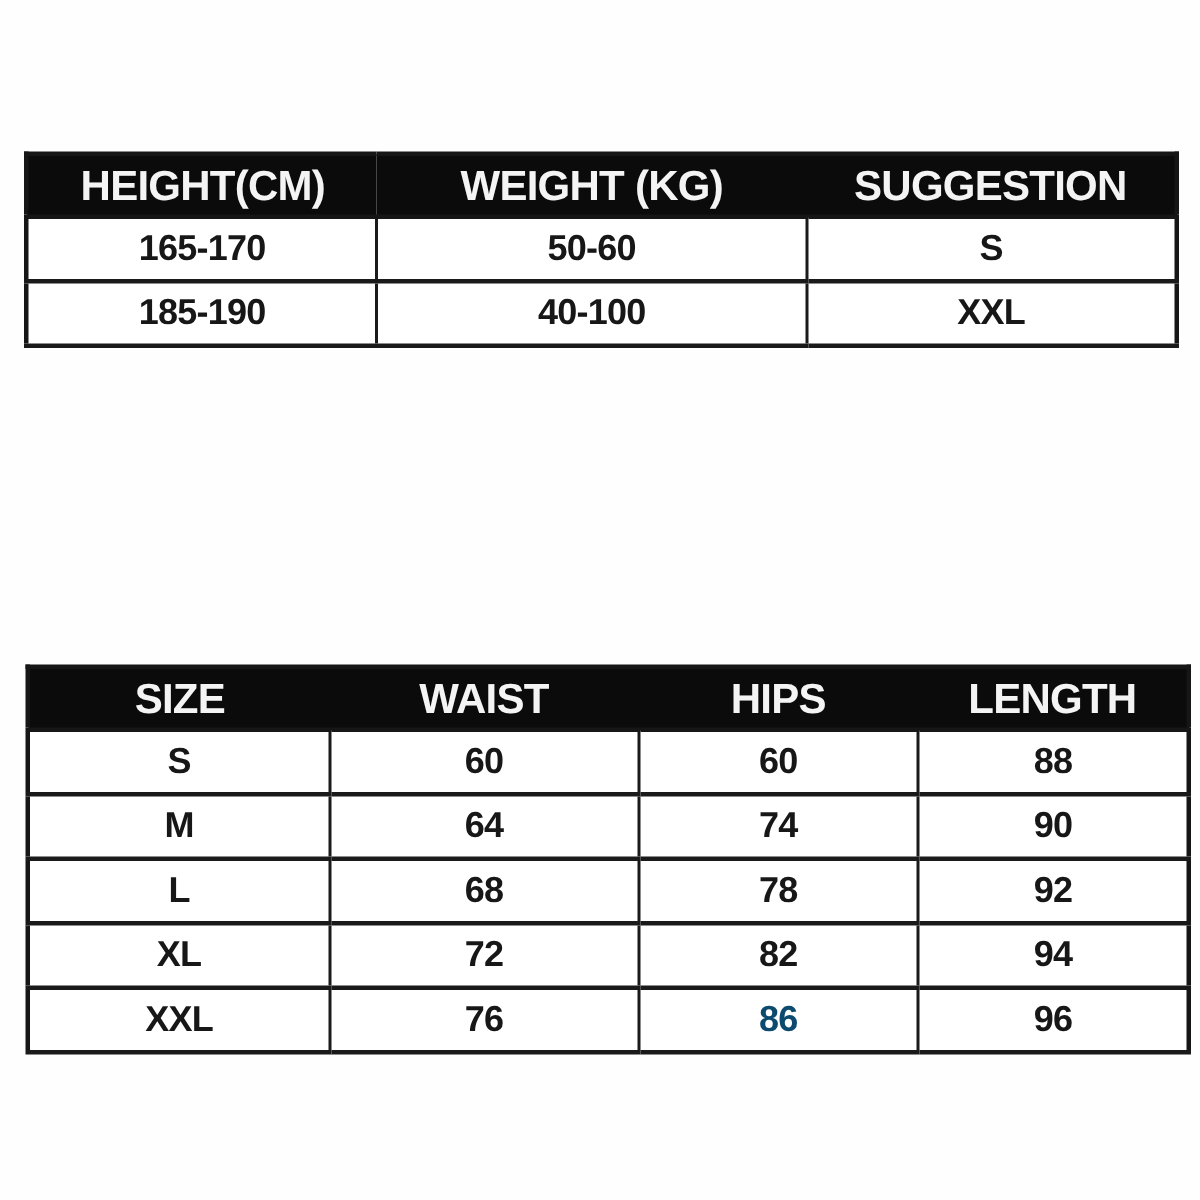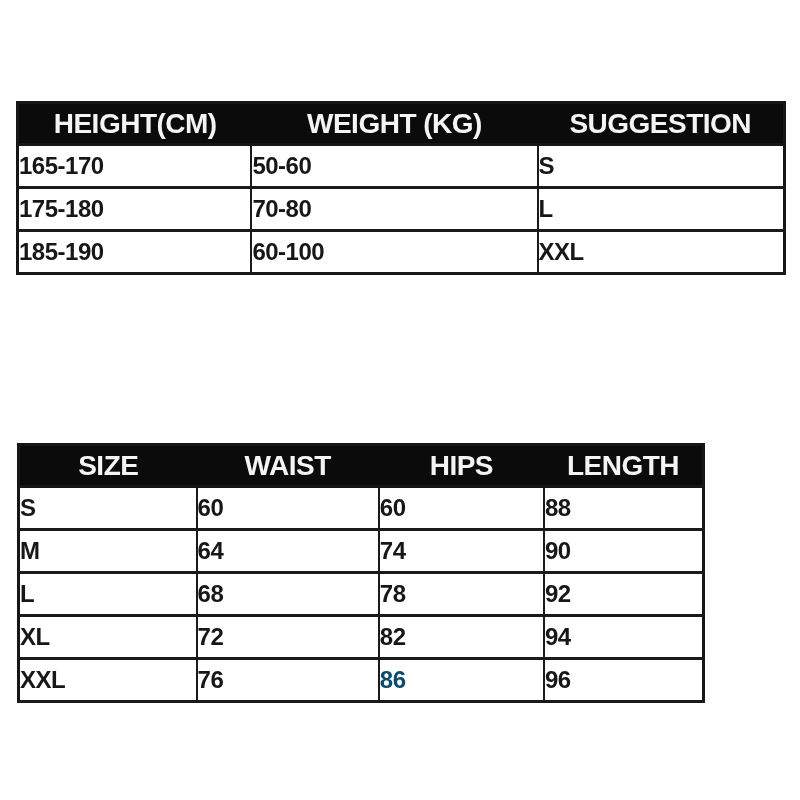--- a/index.html
+++ b/index.html
@@ -23,39 +23,39 @@
     background: #ffffff;
   }
   table.t1 {
     left: 16px;
     top: 101px;
     width: 770px;
   }
   table.t2 {
     left: 17px;
     top: 443px;
-    width: 688px;
+    width: 777px;
   }
   .size-table th {
     background: #0b0b0b;
     color: #f4f4f4;
     font-size: 28px;
     font-weight: 700;
     letter-spacing: -0.5px;
     text-align: center;
     height: 39px;
     padding: 0;
     border: 0;
     border-bottom: 3px solid #161616;
   }
   .size-table td {
     border: 2px solid #1a1a1a;
     border-top-width: 3px;
     border-bottom-width: 3px;
-    text-align: left;
+    text-align: center;
     vertical-align: middle;
     height: 40px;
     padding: 0;
     font-size: 24px;
     font-weight: 700;
     color: #171717;
     letter-spacing: -0.5px;
   }
   .size-table td.muted {
     color: #0c4a6e;
@@ -79,27 +79,22 @@
         <th>SUGGESTION</th>
       </tr>
     </thead>
     <tbody>
       <tr>
         <td>165-170</td>
         <td>50-60</td>
         <td>S</td>
       </tr>
       <tr>
-        <td>175-180</td>
-        <td>70-80</td>
-        <td>L</td>
-      </tr>
-      <tr>
         <td>185-190</td>
-        <td>60-100</td>
+        <td>40-100</td>
         <td>XXL</td>
       </tr>
     </tbody>
   </table>
 
   <table class="size-table t2">
     <colgroup>
       <col style="width:26.0%">
       <col style="width:26.6%">
       <col style="width:24.1%">

